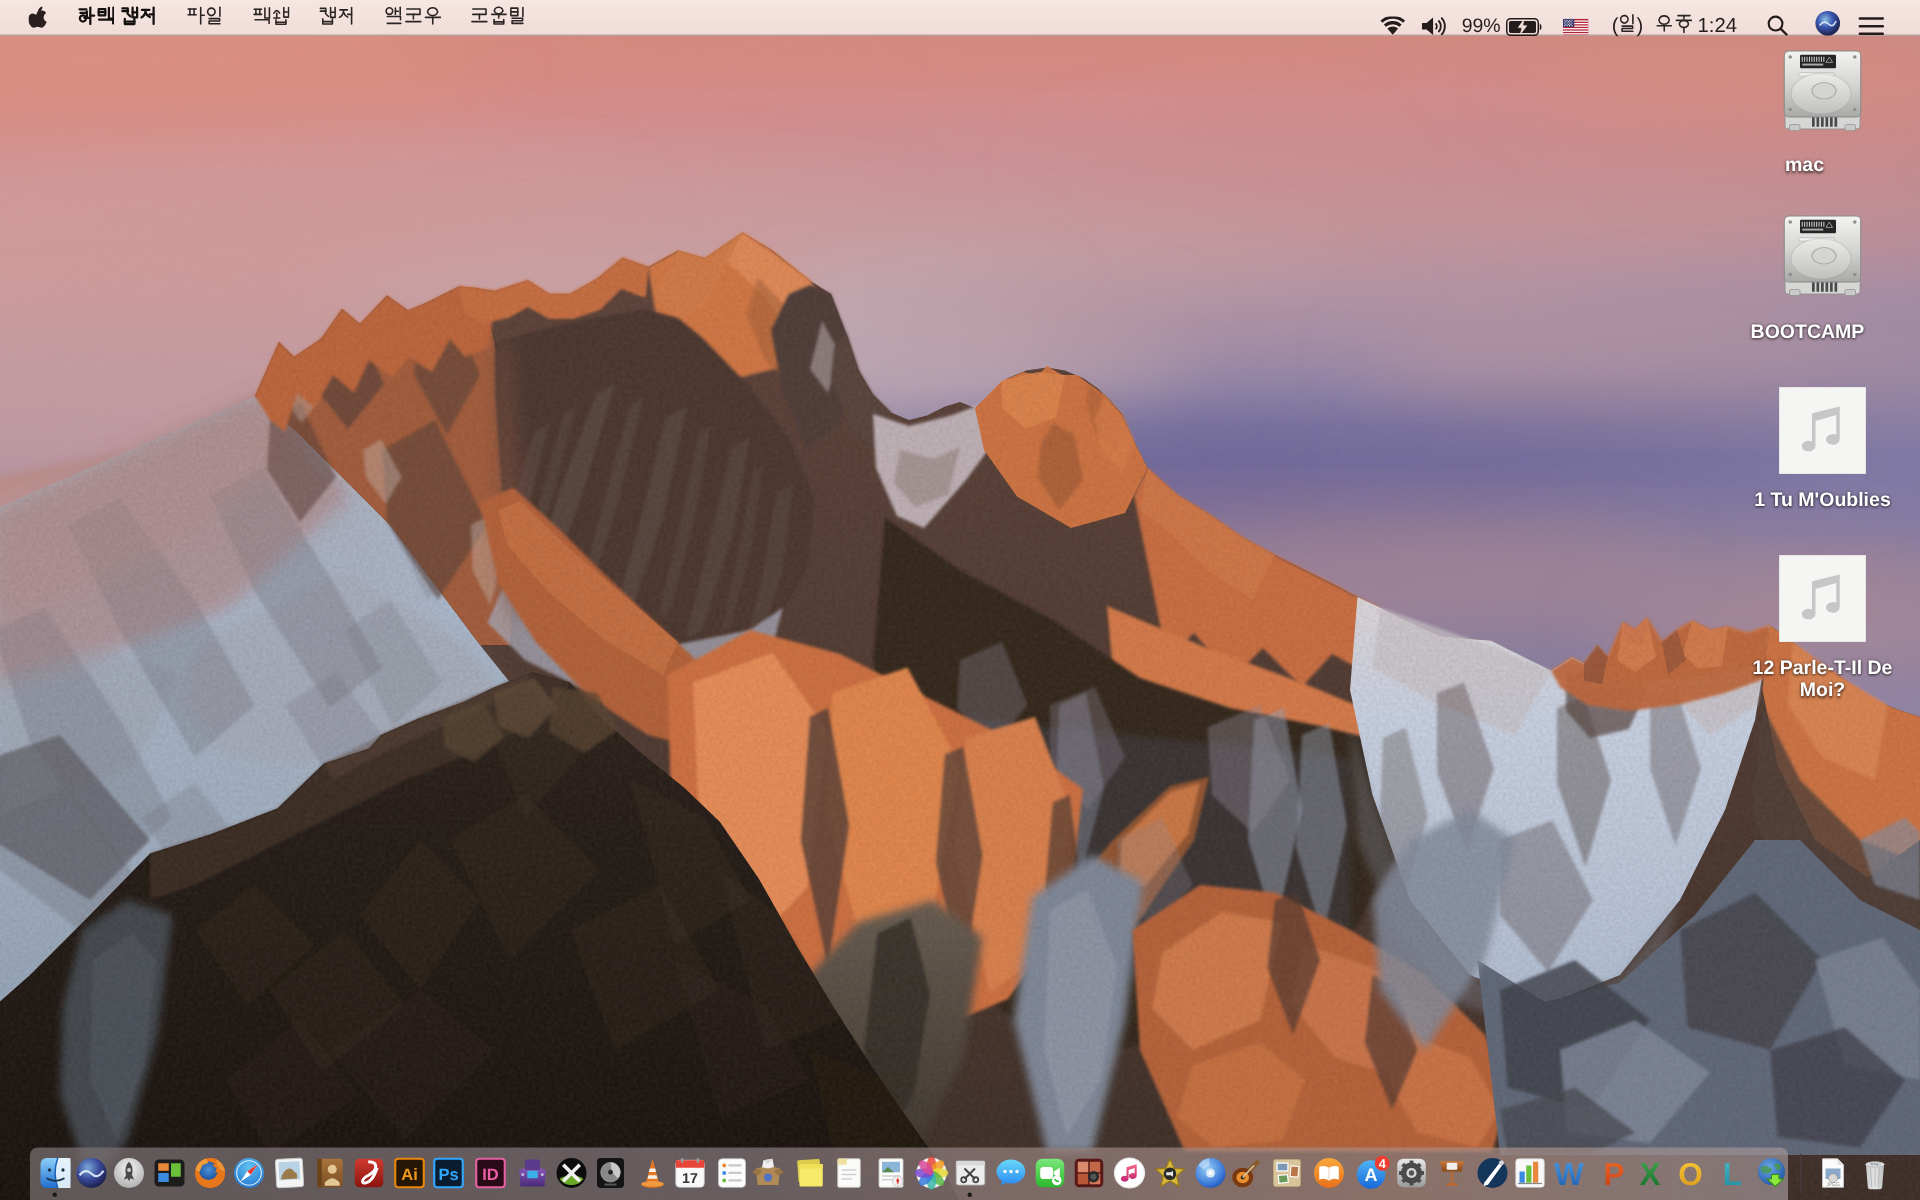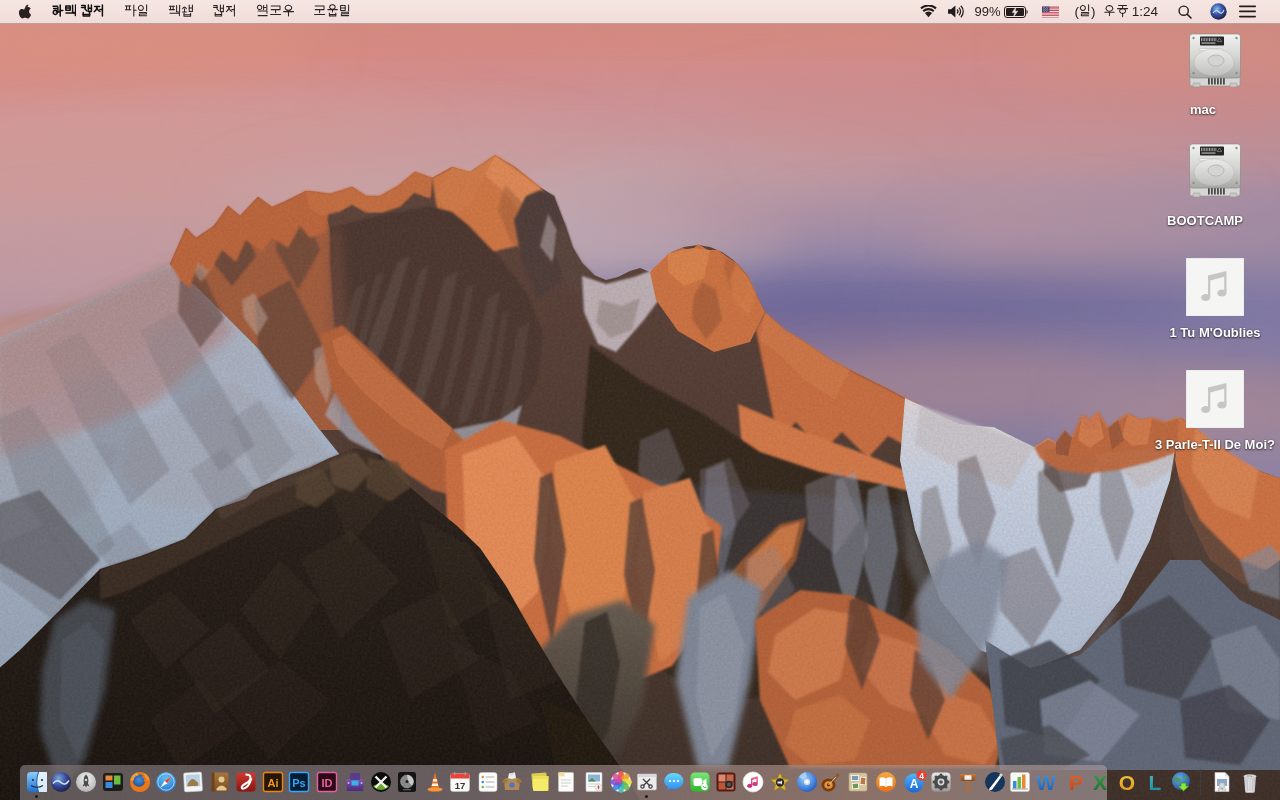--- a/index.html
+++ b/index.html
@@ -2,24 +2,24 @@
 <html><head><meta charset="utf-8">
 <style>
 *{margin:0;padding:0;box-sizing:border-box}
 html,body{width:1280px;height:800px;overflow:hidden;font-family:"Liberation Sans",sans-serif}
 #stage{position:relative;width:1280px;height:800px;background:#b99;overflow:hidden}
 #wp{position:absolute;left:0;top:0}
 #menubar{position:absolute;left:0;top:0;width:1280px;height:24px;
  background:linear-gradient(#f6e7e3,#f0dcd8);border-bottom:1px solid rgba(150,110,105,.6);
  display:flex;align-items:center;z-index:30}
 .mbL{display:flex;align-items:center;height:24px}
-.mbR{margin-left:auto;display:flex;align-items:center;height:24px}
+.mbR{margin-left:auto;display:flex;align-items:flex-end;height:24px}
 .lbl{position:absolute;color:#fff;font-weight:bold;font-size:13px;text-align:center;
  text-shadow:0 1px 2px rgba(0,0,0,.65), 0 0 2px rgba(0,0,0,.35);z-index:10;line-height:15px}
-#dock{position:absolute;left:20px;top:765px;width:1087px;height:35px;z-index:40;
+#dock{position:absolute;left:20px;top:765px;width:1172px;height:35px;z-index:40;
  border-radius:5px 5px 0 0;
  background:linear-gradient(90deg,rgba(120,110,112,.74),rgba(132,120,124,.72) 40%,rgba(168,138,128,.72) 78%,rgba(160,148,152,.70));}
 .di{position:absolute;top:5px}
 .dot{position:absolute;top:30px;width:3px;height:3px;border-radius:50%;background:#1a1a1a}
 </style></head><body>
 <div id="stage">
 
 <svg id="wp" width="1280" height="800" viewBox="0 0 1280 800" preserveAspectRatio="none">
 <defs>
 <linearGradient id="sky" x1="0" y1="0" x2="0" y2="1">
@@ -592,21 +592,21 @@
     <div class="lbl" style="left:1140px;top:213px;width:130px">BOOTCAMP</div>
     <svg style="position:absolute;left:1186px;top:258px;z-index:10" width="58" height="58" viewBox="0 0 58 58">
 <rect x="0" y="0" width="58" height="58" fill="#f5f5f4" stroke="#e2e2e2" stroke-width="1"></rect>
 <path d="M22,17.5 L40.5,13 V35 a4.6,3.5 0 1,1 -2.3,-3.1 V18.7 L24.3,22.6 V39.5 a4.6,3.5 0 1,1 -2.3,-3.1 Z" fill="#c6c6c6"></path>
 </svg>
     <div class="lbl" style="left:1140px;top:325px;width:150px">1 Tu M'Oublies</div>
     <svg style="position:absolute;left:1186px;top:370px;z-index:10" width="58" height="58" viewBox="0 0 58 58">
 <rect x="0" y="0" width="58" height="58" fill="#f5f5f4" stroke="#e2e2e2" stroke-width="1"></rect>
 <path d="M22,17.5 L40.5,13 V35 a4.6,3.5 0 1,1 -2.3,-3.1 V18.7 L24.3,22.6 V39.5 a4.6,3.5 0 1,1 -2.3,-3.1 Z" fill="#c6c6c6"></path>
 </svg>
-    <div class="lbl" style="left:1155px;top:437px;width:120px">3 Parle-T-Il De Moi?</div>
+    <div class="lbl" style="left:1155px;top:437px;width:120px">12 Parle-T-Il De Moi?</div>
 <div id="dock">
       <svg class="di" style="left:5px" width="24" height="24" viewBox="0 0 24 24">
         <defs>
           <linearGradient id="fnd" x1="0" y1="0" x2="0" y2="1">
             <stop offset="0" stop-color="#8ed0f8"></stop>
             <stop offset="1" stop-color="#1f6fd0"></stop>
           </linearGradient>
         </defs>
 <rect x="2" y="2" width="20" height="20" rx="4" fill="url(#fnd)"></rect>
 <path d="M13.5,2 a30,30 0 0,0 0,20 L22,22 V2 Z" fill="#eef6fc" opacity=".9"></path>

